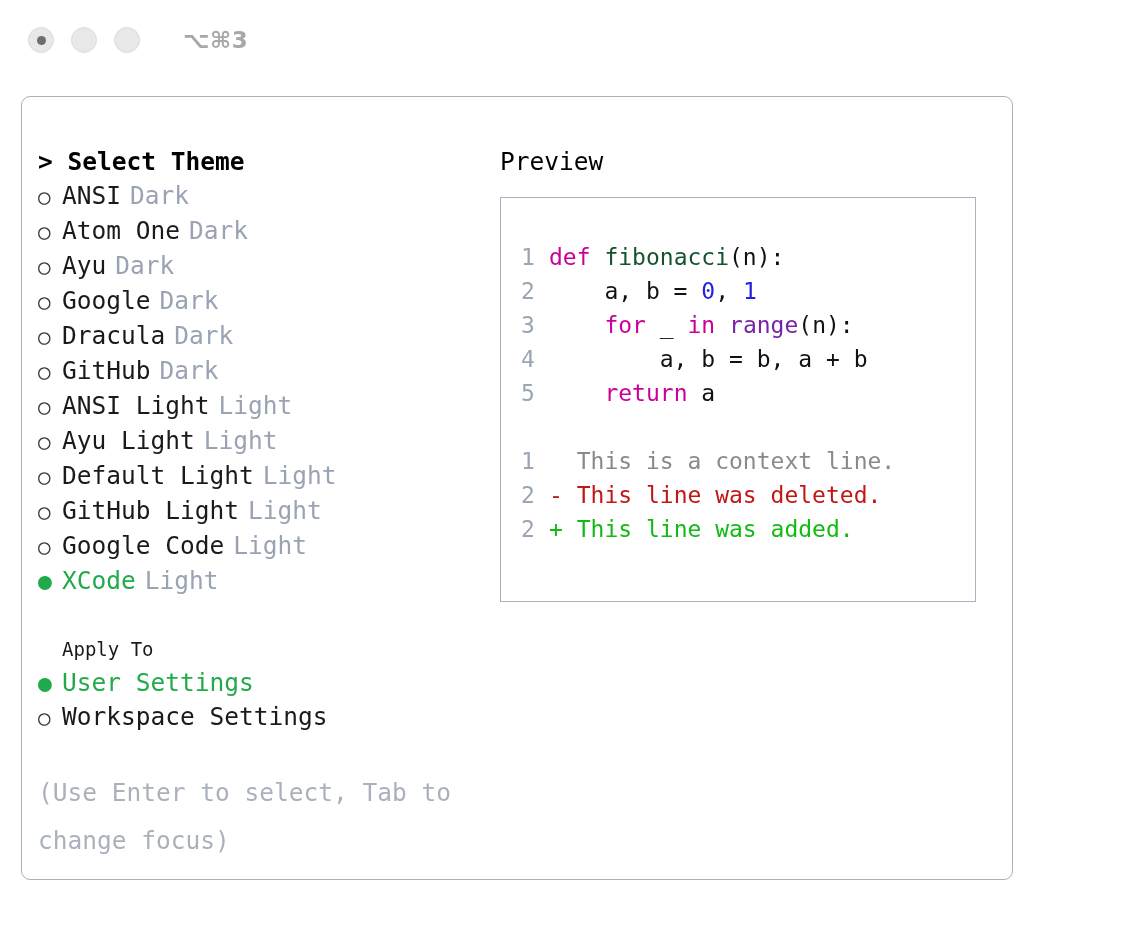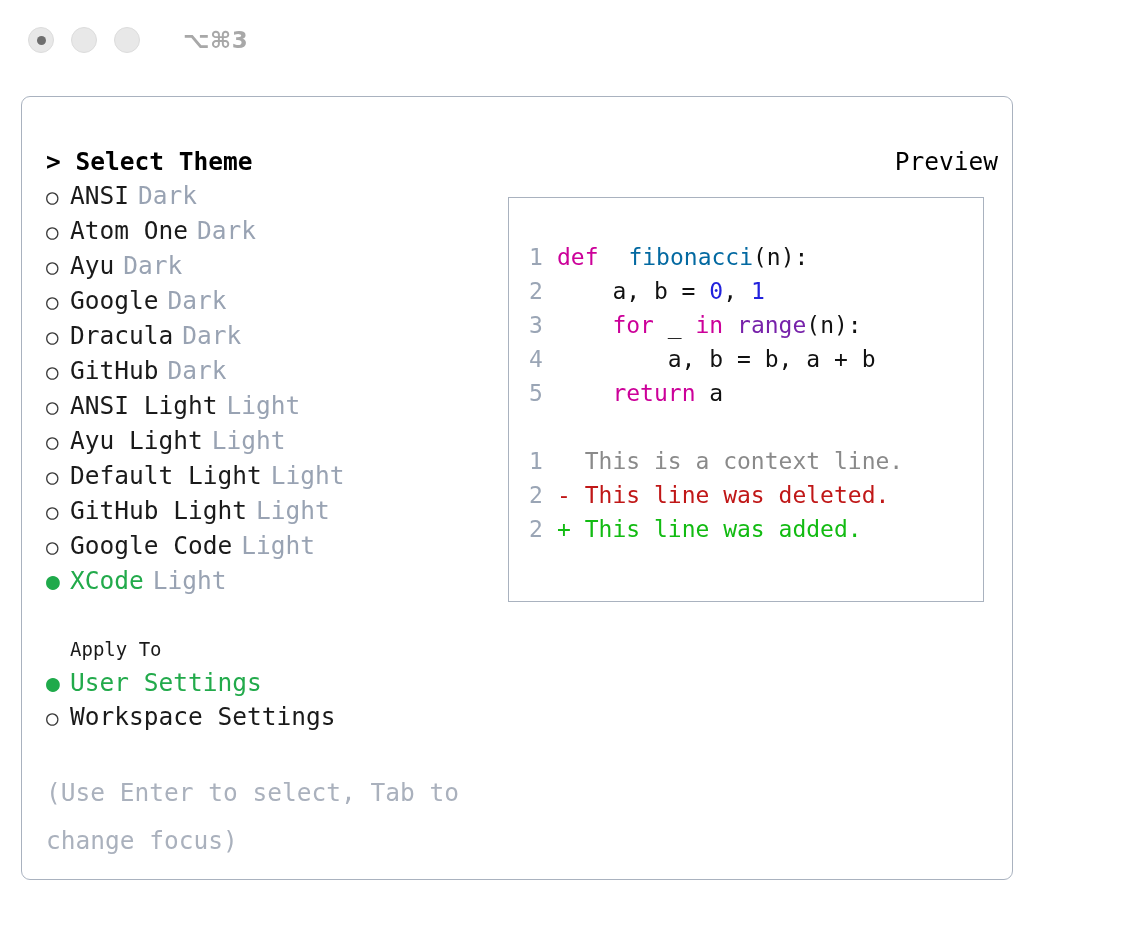--- a/index.html
+++ b/index.html
@@ -65,21 +65,21 @@
     width: 992px;
     height: 784px;
     border: 1.5px solid #a9b2bf;
     border-radius: 9px;
     box-sizing: border-box;
     background: #ffffff;
   }
 
   .panel-inner {
     position: absolute;
-    left: 8px; top: 0;
+    left: 0; top: 0;
     width: 100%;
     height: 100%;
   }
 
   
   .left-col {
     position: absolute;
     left: 16px;
     top: 48px;
     width: 450px;
@@ -141,21 +141,20 @@
     position: absolute;
     left: 478px;
     top: 48px;
     width: 490px;
   }
   .preview-title {
     font-size: 24.5px;
     color: #000000;
     line-height: 34px;
     white-space: pre;
-    text-align: right;
   }
   .preview-box {
     margin-top: 18px;
     width: 476px;
     height: 405px;
     border: 1.5px solid #a9b2bf;
     box-sizing: border-box;
     background: #ffffff;
     padding: 42px 0 0 20px;
   }
@@ -168,21 +167,21 @@
   .ln {
     color: #9aa5b5;
     width: 28px;
     flex: 0 0 28px;
     text-align: left;
   }
   .code-gap {
     height: 34px;
   }
   .kw   { color: #cc0099; }
-  .fn   { color: #0369a1; margin-left: 16px; }
+  .fn   { color: #14532d; }
   .call { color: #7722aa; }
   .num  { color: #2222dd; }
   .pln  { color: #111111; }
   .ctx  { color: #8a8a8a; }
   .del  { color: #c01717; }
   .add  { color: #12bb12; }
 </style>
 </head>
 <body>
 

